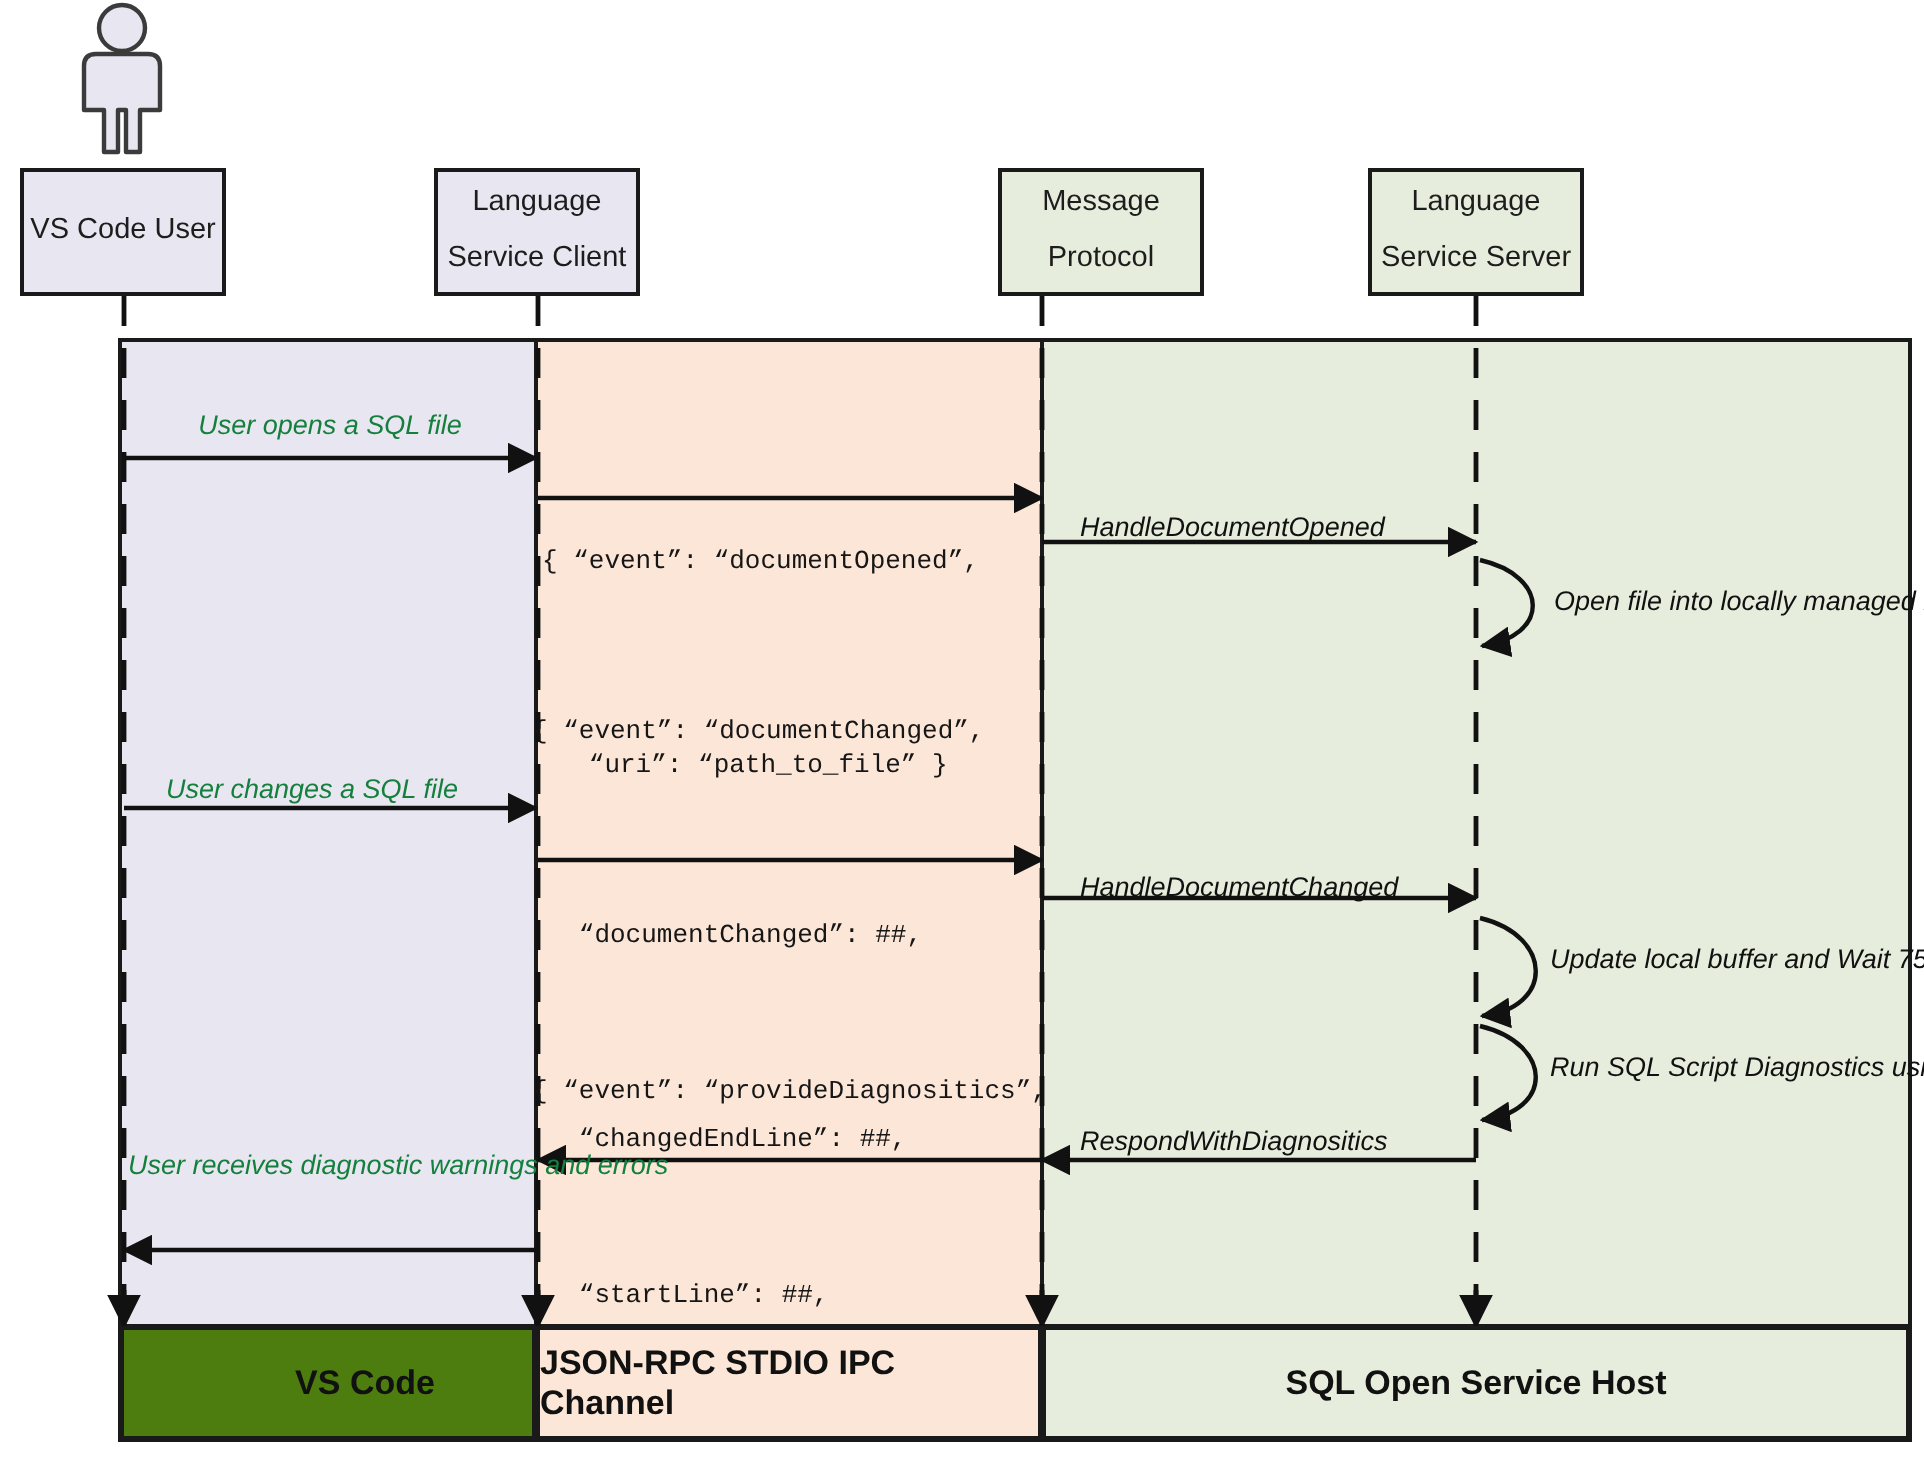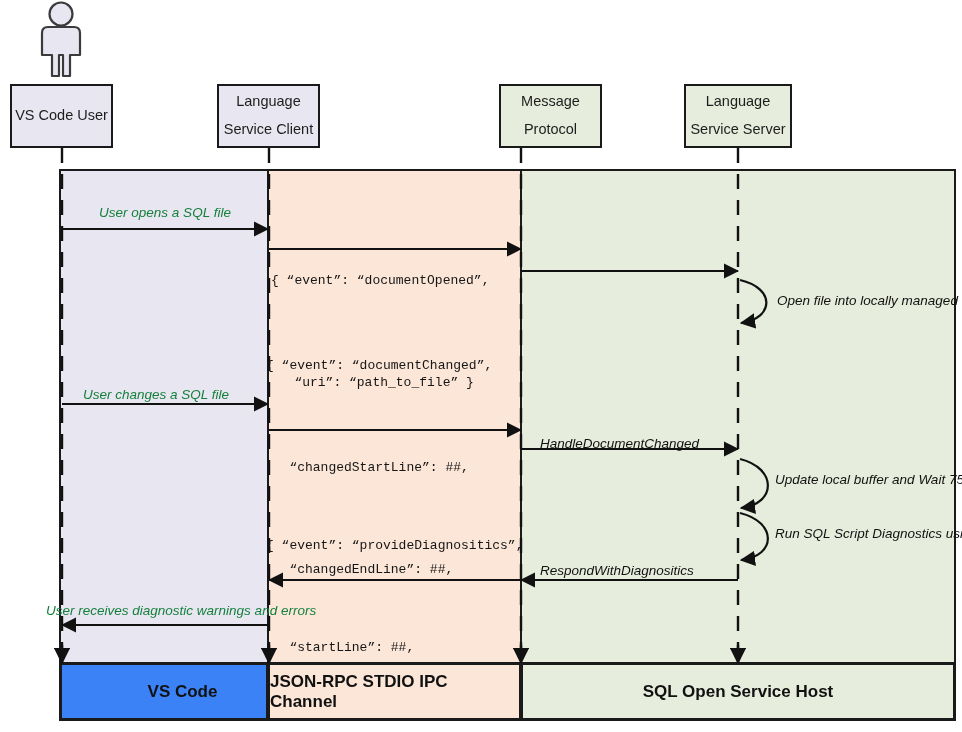--- a/index.html
+++ b/index.html
@@ -172,34 +172,37 @@
 
   <div class="lifeline-box" style="left:684px; top:84px; width:108px; height:64px; background:#e7eddc;">
     <span class="ln">Language</span>
     <span class="ln">Service Server</span>
   </div>
 
   <div class="msg-label" style="left:62px; top:200px; width:206px;">
     <span class="ln">User opens a SQL file</span>
   </div>
 
+  <div class="note-label" style="left:540px; top:251px;">
+    <span class="ln">HandleDocumentOpened</span>
+  </div>
 
   <div class="msg-label" style="left:53px; top:382px; width:206px;">
     <span class="ln">User changes a SQL file</span>
   </div>
 
   <div class="note-label" style="left:540px; top:431px;">
     <span class="ln">HandleDocumentChanged</span>
   </div>
 
   <div class="note-label" style="left:540px; top:558px;">
     <span class="ln">RespondWithDiagnositics</span>
   </div>
 
-  <div class="msg-label" style="left:46px; top:570px; width:206px;margin-top:28px;">
+  <div class="msg-label" style="left:64px; top:570px; width:206px;">
     <span class="ln">User receives diagnostic</span>
     <span class="ln">warnings and errors</span>
   </div>
 
   <div class="note-label" style="left:777px; top:288px;">
     <span class="ln">Open file into locally</span>
     <span class="ln">managed buffer</span>
   </div>
 
   <div class="note-label" style="left:775px; top:467px; text-align:center; width:170px;">
@@ -212,36 +215,36 @@
     <span class="ln">using SQL Parser and SMO</span>
   </div>
 
   <div class="json-block" style="left:271px; top:196px;">
     <span class="jl">{ “event”: “documentOpened”,</span>
     <span class="jl">   “uri”: “path_to_file” }</span>
   </div>
 
   <div class="json-block" style="left:266px; top:281px;">
     <span class="jl">{ “event”: “documentChanged”,</span>
-    <span class="jl">   “changedStartLine”: ##,</span>
+    <span class="jl">   “documentChanged”: ##,</span>
     <span class="jl">   “changedEndLine”: ##,</span>
     
     
   </div>
 
   <div class="json-block" style="left:266px; top:461px;">
     <span class="jl">{ “event”: “provideDiagnositics”,</span>
     <span class="jl">   “startLine”: ##,</span>
     
     
     
     
   </div>
 
-  <div class="band-label" style="left:60px; top:663px; width:208px; height:57px; background:#3b82f6;padding-left:37px;">
+  <div class="band-label" style="left:60px; top:663px; width:208px; height:57px; background:#4d7c0f;padding-left:37px;">
     <span>VS Code</span>
   </div>
   <div class="band-label" style="left:268px; top:663px; width:253px; height:57px; background:#fbe6d8;">
     <span>JSON-RPC STDIO IPC Channel</span>
   </div>
   <div class="band-label" style="left:521px; top:663px; width:434px; height:57px; background:#e7eddc;">
     <span>SQL Open Service Host</span>
   </div>
 
 </div>

